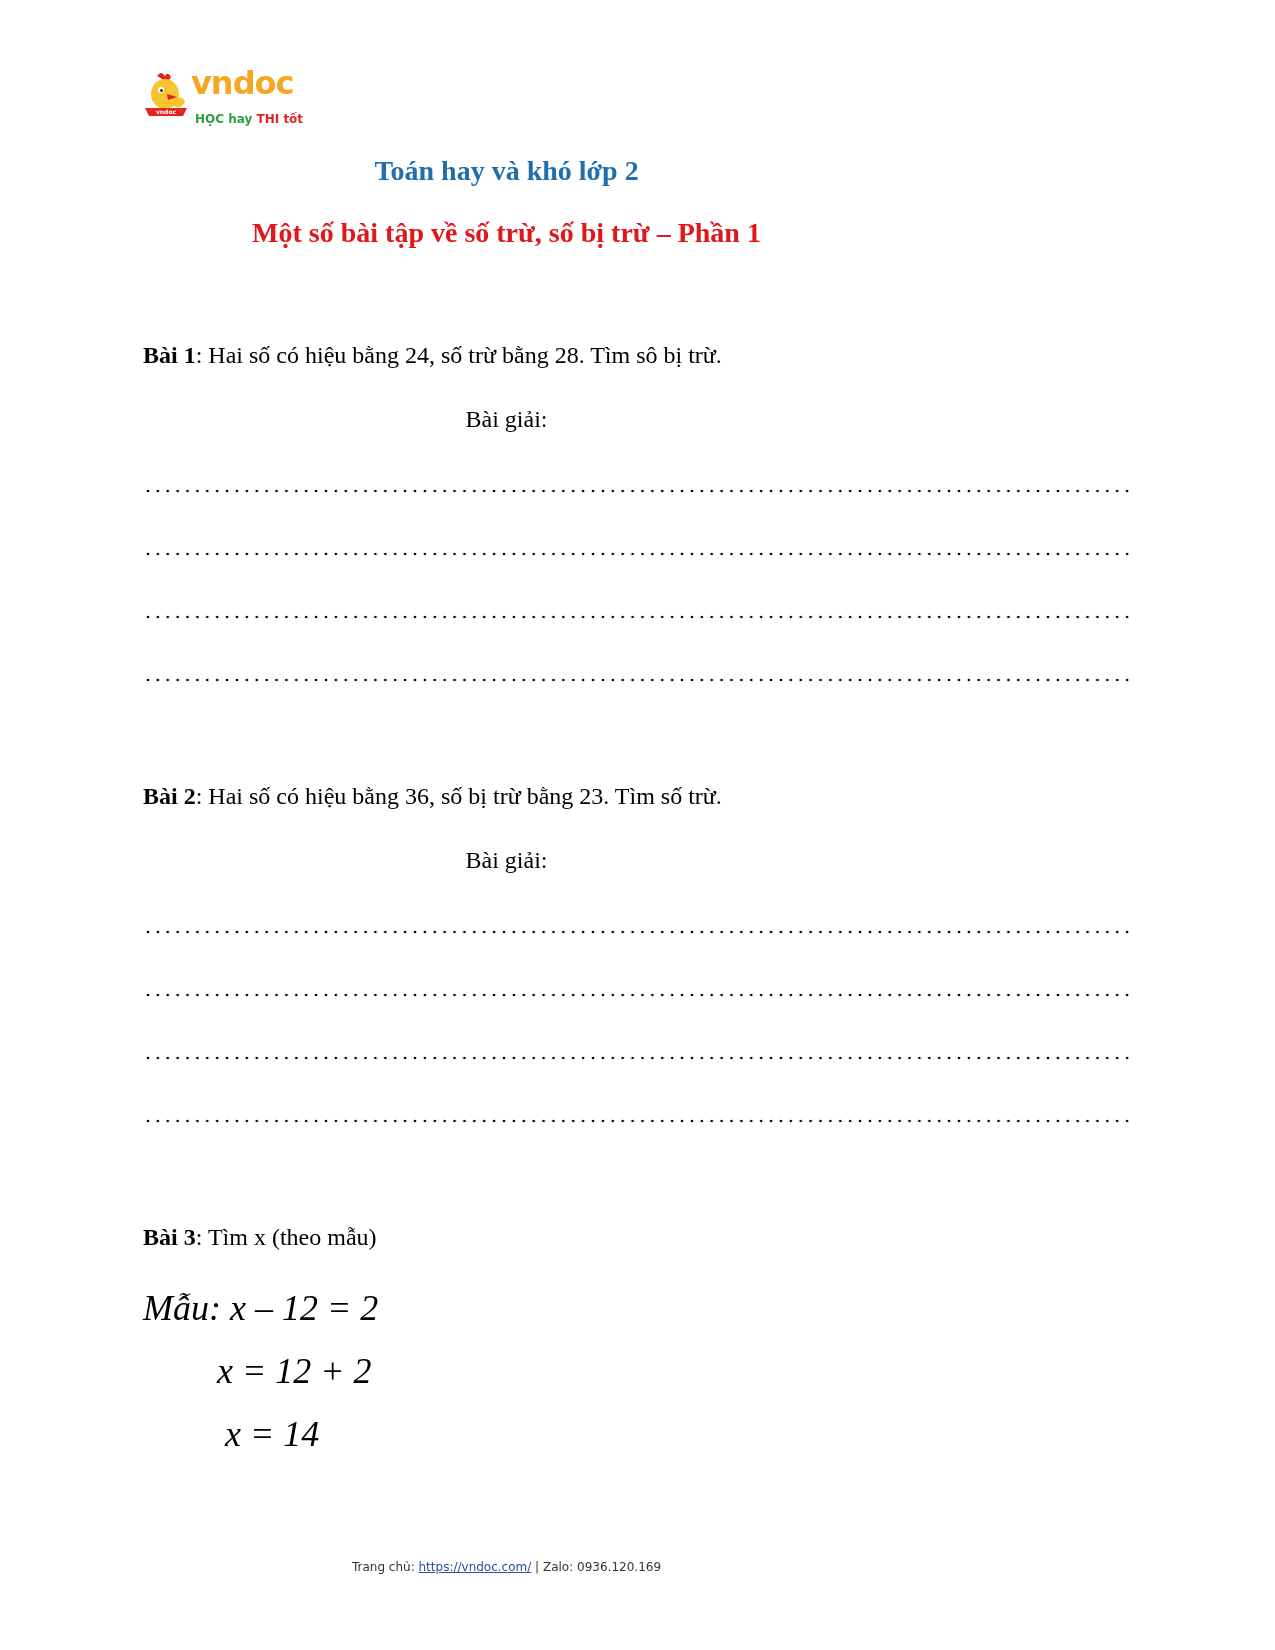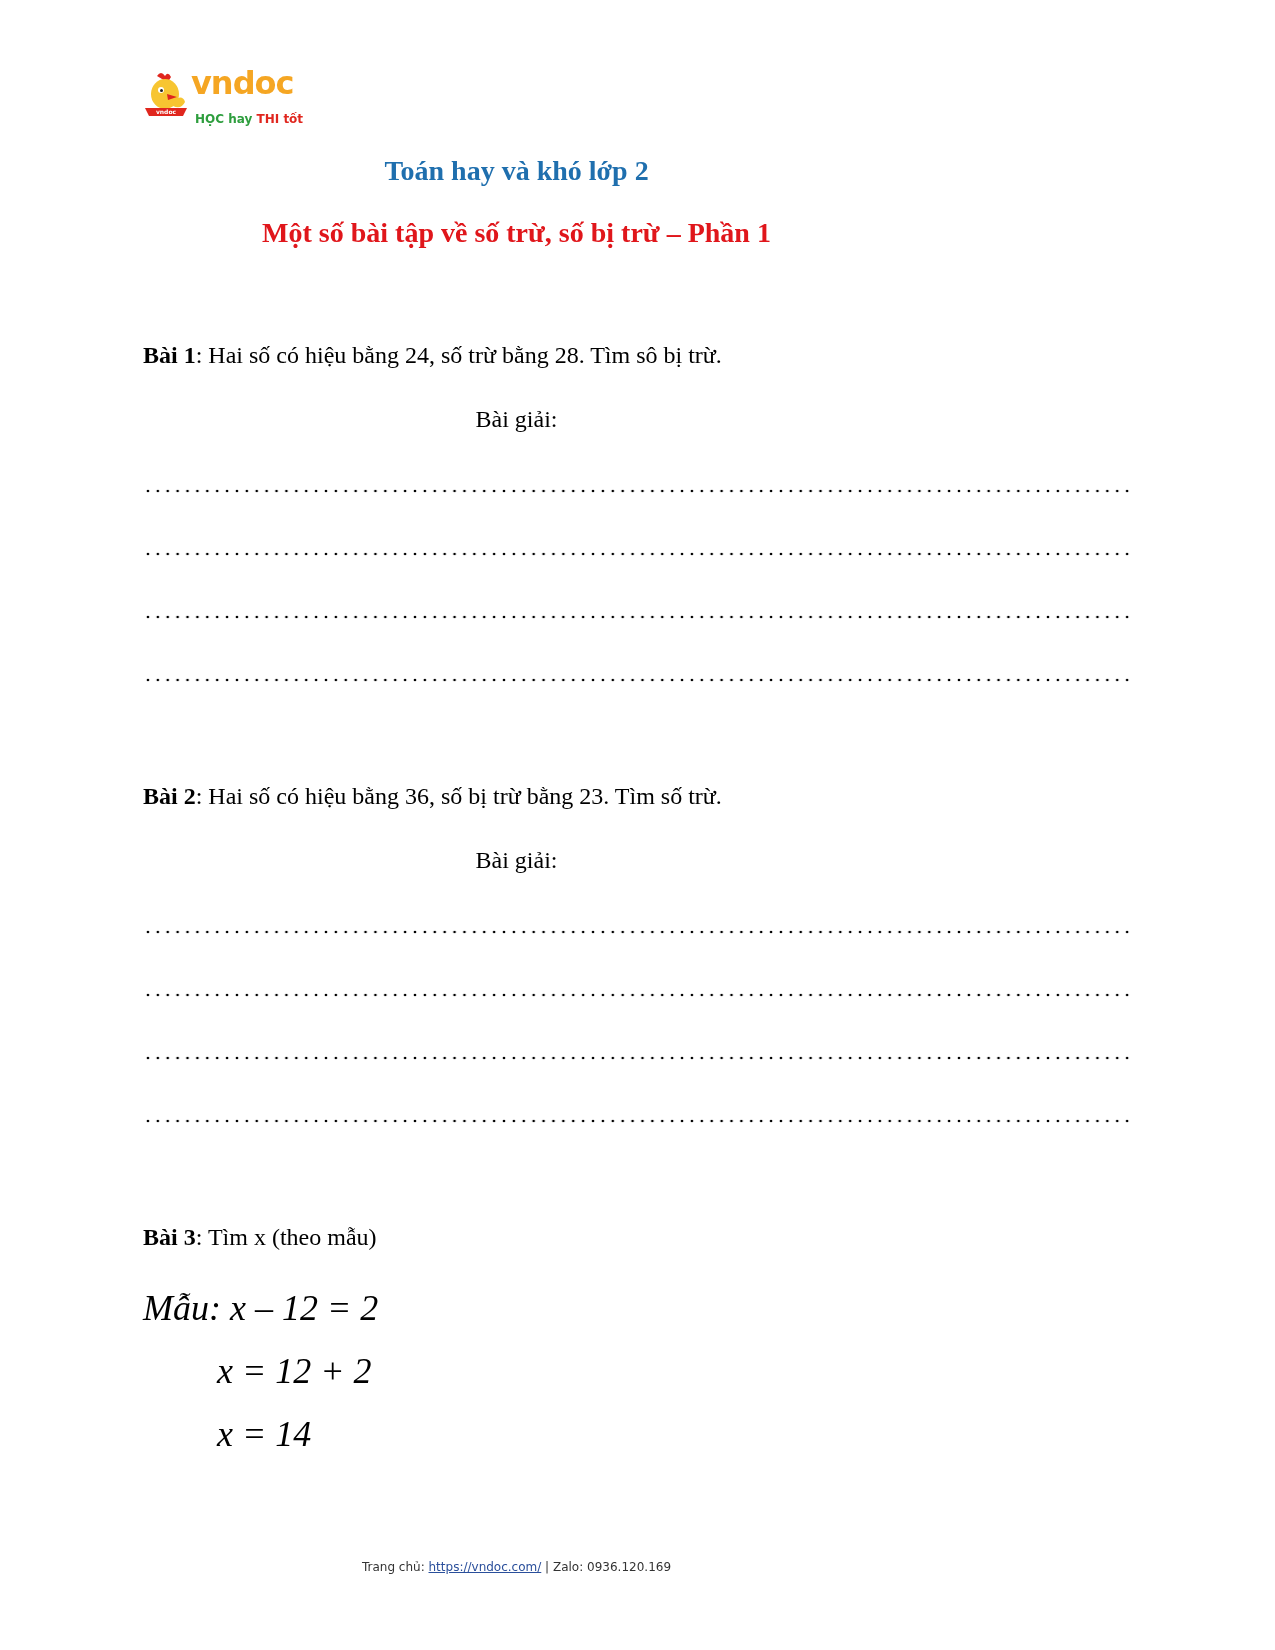--- a/index.html
+++ b/index.html
@@ -7,21 +7,21 @@
          font-family: "Liberation Serif", "DejaVu Serif", serif; color: #000; }
   .abs { position: absolute; }
   .logo { left: 143px; top: 68px; width: 160px; height: 56px; }
   .logo-mascot { position: absolute; left: 0; top: 2px; width: 46px; height: 50px; }
   .logo-word { position: absolute; left: 48px; top: -4px; font-family: "DejaVu Sans", sans-serif;
                font-weight: bold; font-size: 32px; color: #f5a623; letter-spacing: -1px; }
   .logo-tag { position: absolute; left: 52px; top: 36px; font-family: "DejaVu Sans", sans-serif;
               font-weight: bold; font-size: 12px; white-space: nowrap; margin-top: 8px; }
   .logo-tag .g { color: #2e9e3e; }
   .logo-tag .r { color: #e0261e; }
-  .center { left: 10px; width: 1013px; text-align: center; }
+  .center { left: 0; width: 1013px; text-align: center; }
   .title { top: 155px; font-size: 28px; font-weight: bold; color: #1f6fae; }
   .subtitle { top: 217px; font-size: 28px; font-weight: bold; color: #e0161b; }
   .q { left: 143px; font-size: 24px; white-space: nowrap; }
   .q b { font-weight: bold; }
   .sol { font-size: 24px; }
   .dots { left: 143px; width: 992px; height: 4px;
           background-image: radial-gradient(circle, #000 1.4px, transparent 1.6px);
           background-size: 9.9px 4px; background-repeat: repeat-x; }
   .it { font-style: italic; font-size: 36px; white-space: nowrap; }
   .footer { top: 1560px; font-family: "DejaVu Sans", sans-serif; font-size: 12px; color: #333; }
@@ -67,17 +67,17 @@
 <div class="abs dots" style="top:930px"></div>
 <div class="abs dots" style="top:993px"></div>
 <div class="abs dots" style="top:1056px"></div>
 <div class="abs dots" style="top:1119px"></div>
 
 <div class="abs q" style="top:1224px">
   <b>Bài 3</b><span>: Tìm x (theo mẫu)</span>
 </div>
 <div class="abs it" style="top:1287px; left:143px">Mẫu: x – 12 = 2</div>
 <div class="abs it" style="top:1350px; left:217px">x = 12 + 2</div>
-<div class="abs it" style="top:1413px; left:217px">x = 14</div>
+<div class="abs it" style="top:1413px; left:225px">x = 14</div>
 
 <div class="abs center footer">
   <span>Trang chủ: </span><a>https://vndoc.com/</a><span> | Zalo: 0936.120.169</span>
 </div>
 
 </body></html>

